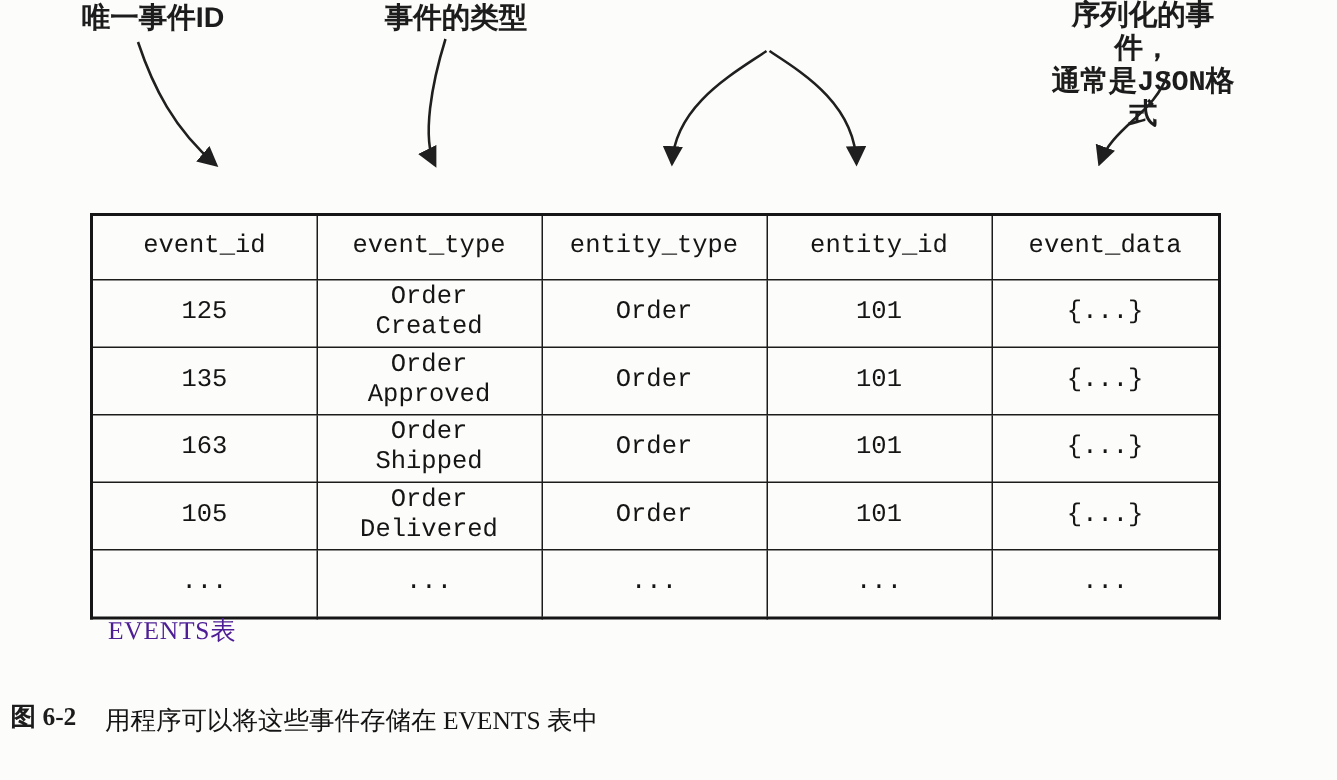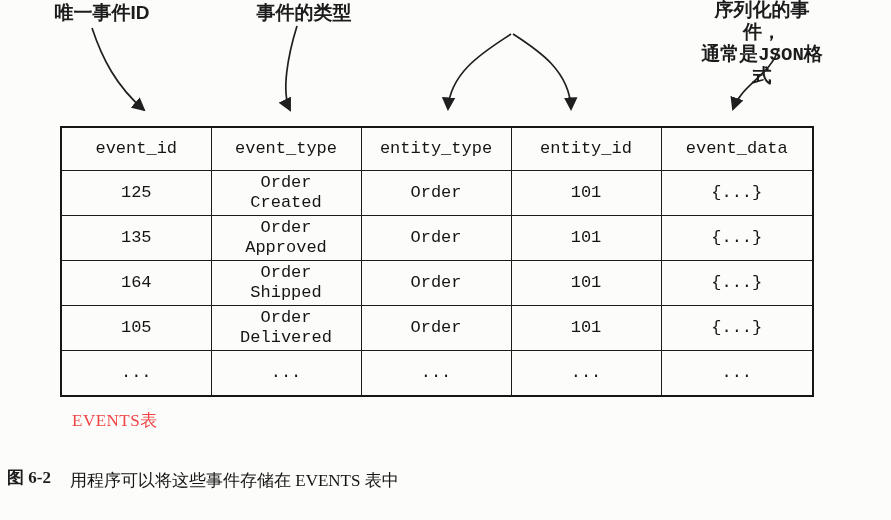--- a/index.html
+++ b/index.html
@@ -52,29 +52,29 @@
     border:1.6px solid #1c1c1c;
     text-align:center;
     vertical-align:middle;
     padding:0 2px;
     white-space:pre-line;
     line-height:20px;
     font-weight:400;
   }
   table.events th{height:42px;}
   table.events td{height:44px;}
-  table.events{border:2px solid #161616;}
+  table.events{border:2px solid #161616;margin-top:16px;}
   
   .table-name{
     position:absolute;
     left:72px;top:409px;
     font-family:"Liberation Serif",serif;
     font-size:17px;
     letter-spacing:0.5px;
-    color:#ef4444;
+    color:#4c1d95;
   }
   
   .figure-label{
     position:absolute;
     left:7px;top:466px;
     font-family:"Liberation Serif",serif;
     font-size:17px;
     font-weight:600;
     white-space:nowrap;
   }
@@ -140,21 +140,21 @@
       </tr>
       <tr>
         <td>135</td>
         <td>Order
 Approved</td>
         <td>Order</td>
         <td>101</td>
         <td>{...}</td>
       </tr>
       <tr>
-        <td>164</td>
+        <td>163</td>
         <td>Order
 Shipped</td>
         <td>Order</td>
         <td>101</td>
         <td>{...}</td>
       </tr>
       <tr>
         <td>105</td>
         <td>Order
 Delivered</td>

